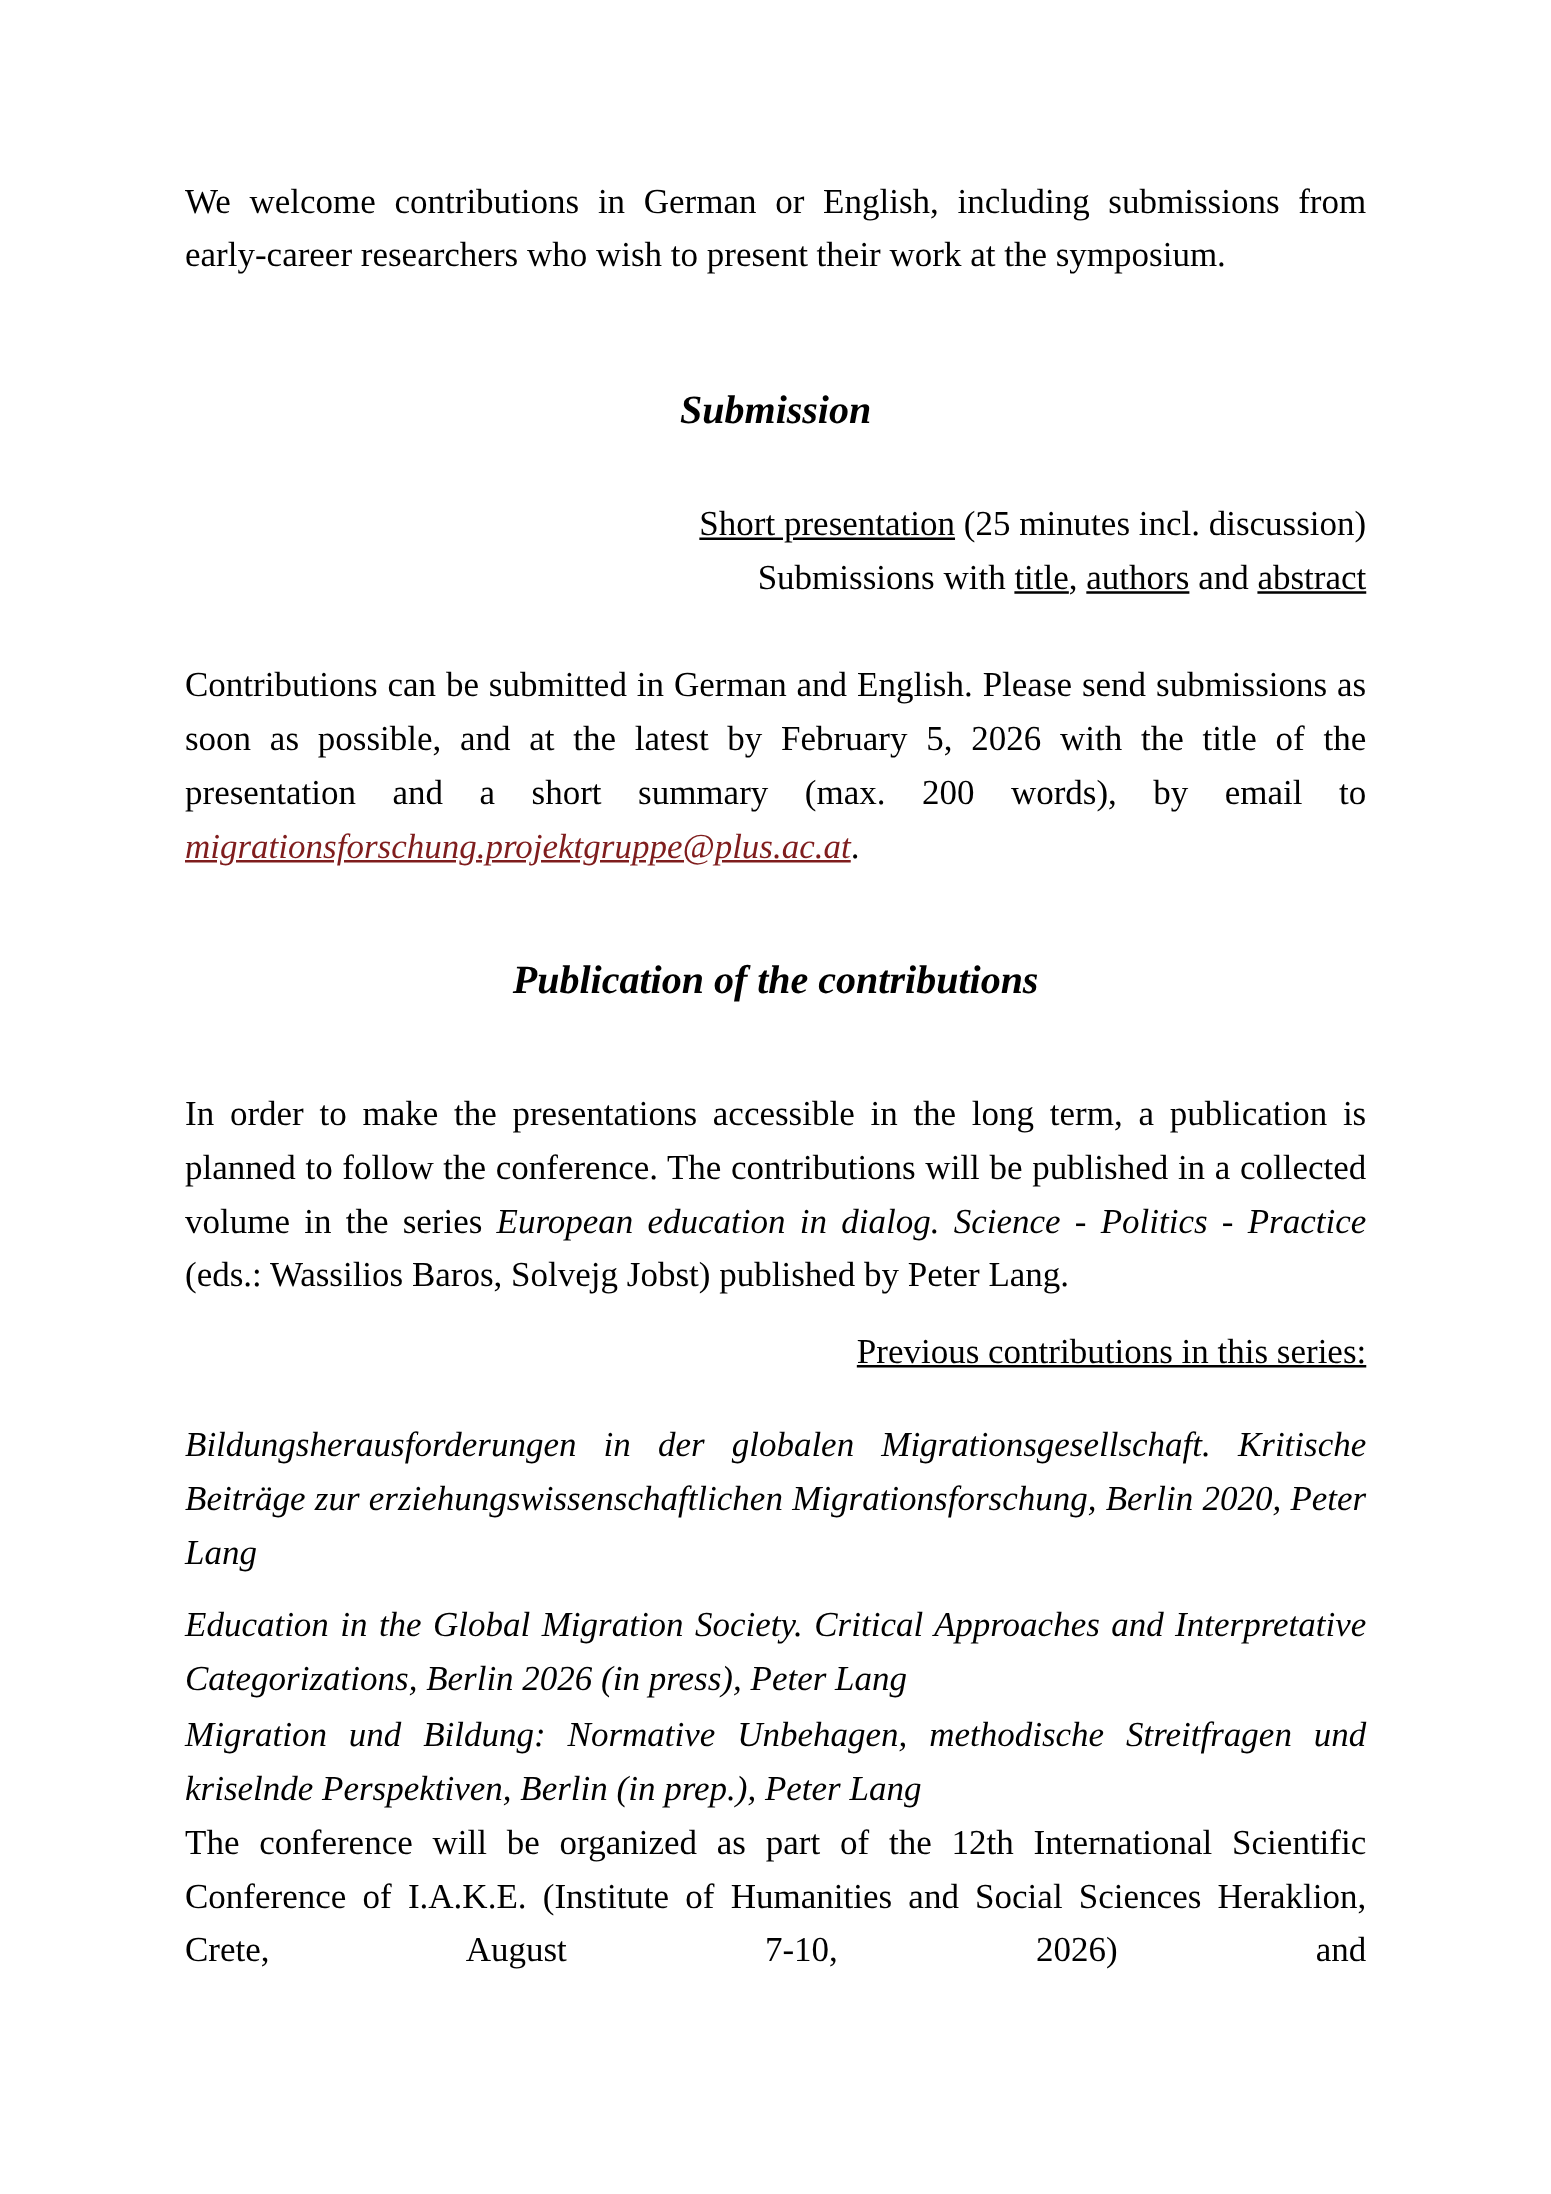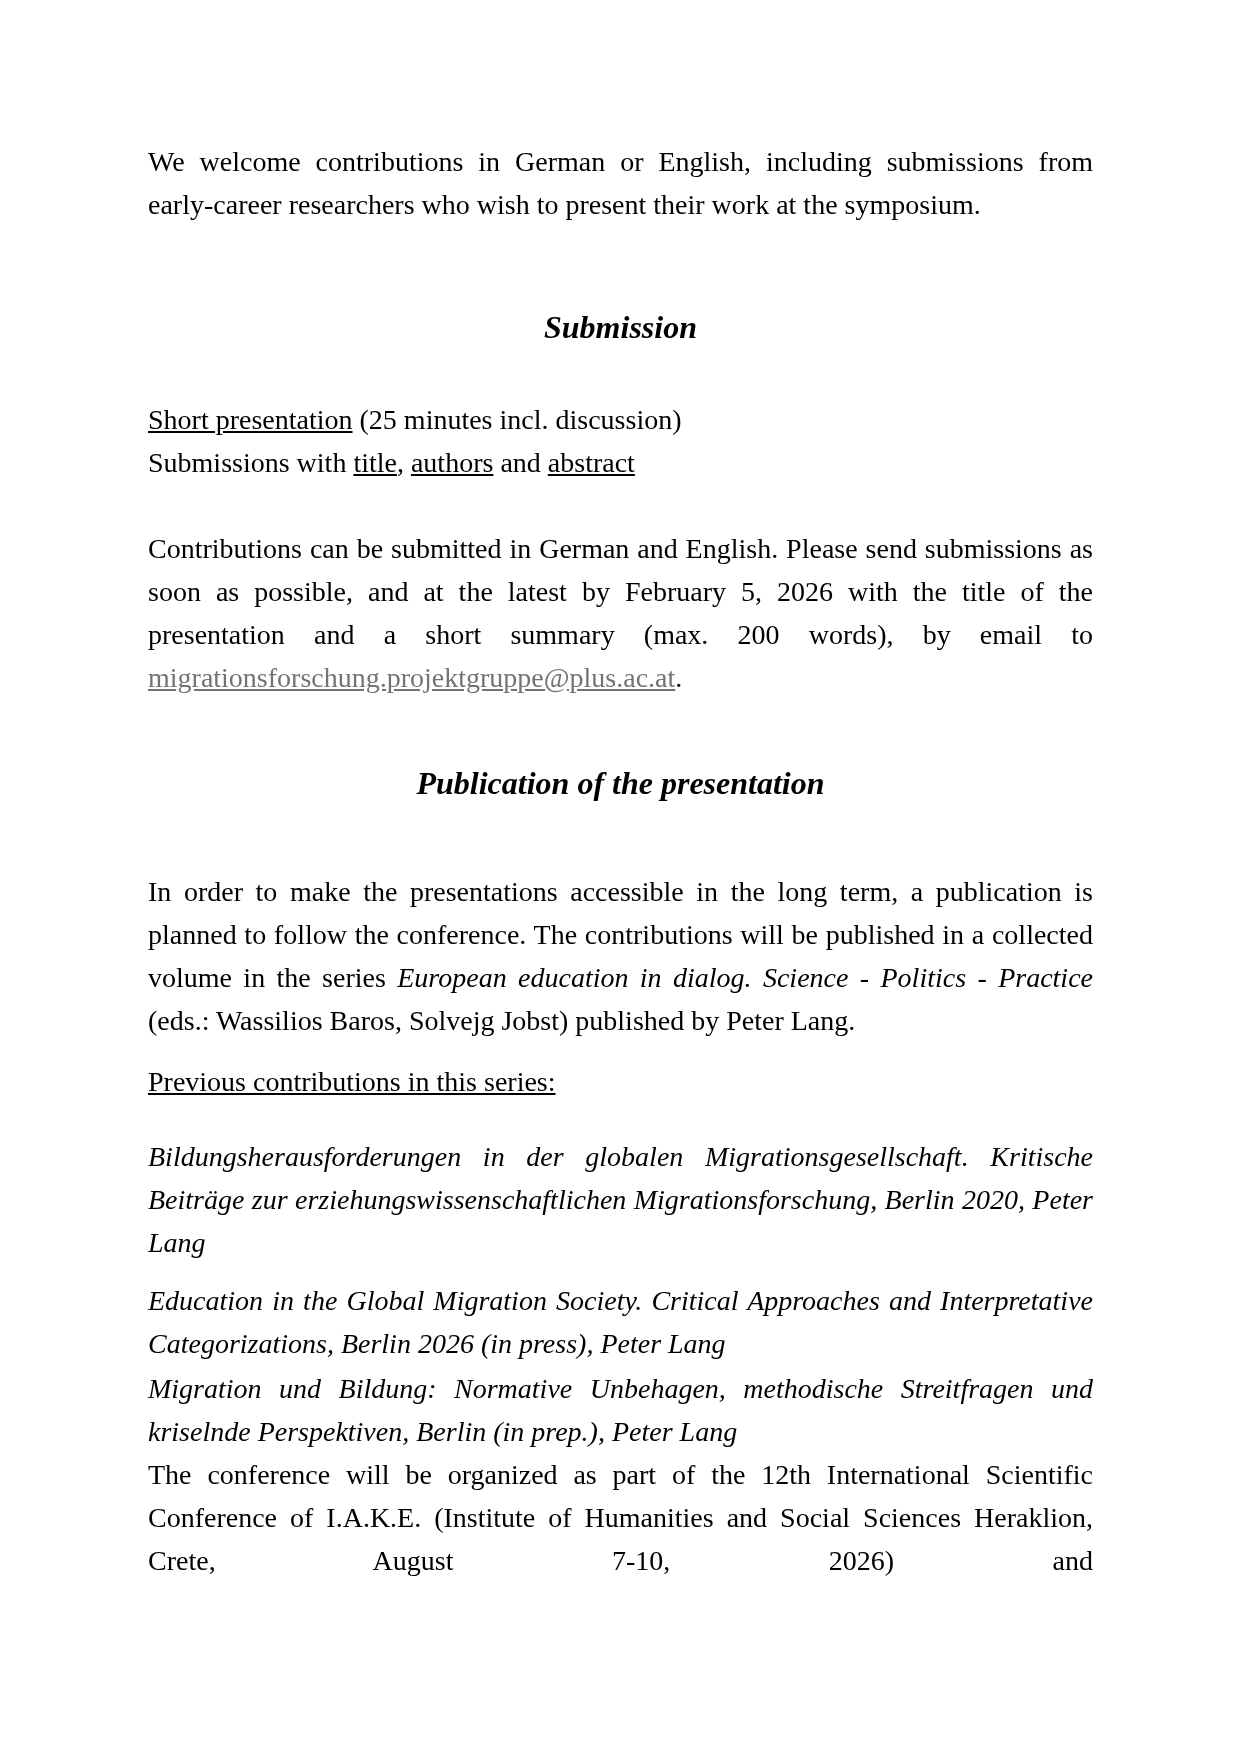--- a/index.html
+++ b/index.html
@@ -22,36 +22,37 @@
     line-height: 43px;
     color: #000000;
     background: #ffffff;
   }
   .para {
     margin: 0;
     text-align: justify;
   }
   .line {
     margin: 0;
-    text-align: left;
+    text-align: right;
   }
   .heading {
     margin: 0;
     text-align: center;
     font-weight: bold;
     font-style: italic;
     font-size: 32px;
     line-height: 43px;
   }
   .u { text-decoration: underline; }
   .it { font-style: italic; }
   .email-link {
-    color: #737373;
+    color: #7f1d1d;
     text-decoration: underline;
     cursor: pointer;
+    font-style: italic;
   }
   .justify-all { text-align-last: justify; }
 
   
   .h-submission   { margin-top: 80px; margin-bottom: 49px; }
   .p-deadline     { margin-top: 43px; }
   .h-publication  { margin-top: 63px; margin-bottom: 65px; }
   .p-previous     { margin-top: 18px; }
   .p-item-1       { margin-top: 32px; }
   .p-item-2       { margin-top: 15px; }
@@ -66,21 +67,21 @@
   <p class="para">We welcome contributions in German or English, including submissions from early-career researchers who wish to present their work at the symposium.</p>
 
   <p class="heading h-submission">Submission</p>
 
   <p class="line"><span class="u">Short presentation</span><span> (25 minutes incl. discussion)</span></p>
 
   <p class="line"><span>Submissions with </span><span class="u">title</span><span>, </span><span class="u">authors</span><span> and </span><span class="u">abstract</span></p>
 
   <p class="para p-deadline"><span>Contributions can be submitted in German and English. Please send submissions as soon as possible, and at the latest by February 5, 2026 with the title of the presentation and a short summary (max. 200 words), by email to </span><a class="email-link">migrationsforschung.projektgruppe@plus.ac.at</a><span>.</span></p>
 
-  <p class="heading h-publication">Publication of the presentation</p>
+  <p class="heading h-publication">Publication of the contributions</p>
 
   <p class="para"><span>In order to make the presentations accessible in the long term, a publication is planned to follow the conference. The contributions will be published in a collected volume in the series </span><span class="it">European education in dialog. Science - Politics - Practice</span><span> (eds.: Wassilios Baros, Solvejg Jobst) published by Peter Lang.</span></p>
 
   <p class="line p-previous"><span class="u">Previous contributions in this series:</span></p>
 
   <p class="para it p-item-1">Bildungsherausforderungen in der globalen Migrationsgesellschaft. Kritische Beiträge zur erziehungswissenschaftlichen Migrationsforschung, Berlin 2020, Peter Lang</p>
 
   <p class="para it p-item-2">Education in the Global Migration Society. Critical Approaches and Interpretative Categorizations, Berlin 2026 (in press), Peter Lang</p>
 
   <p class="para it p-item-3">Migration und Bildung: Normative Unbehagen, methodische Streitfragen und kriselnde Perspektiven, Berlin (in prep.), Peter Lang</p>

